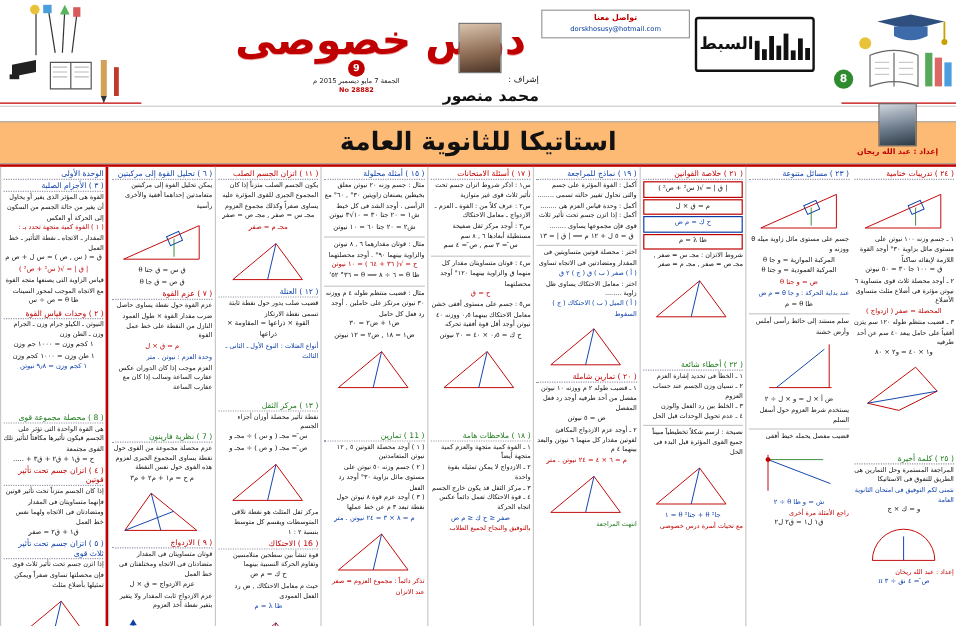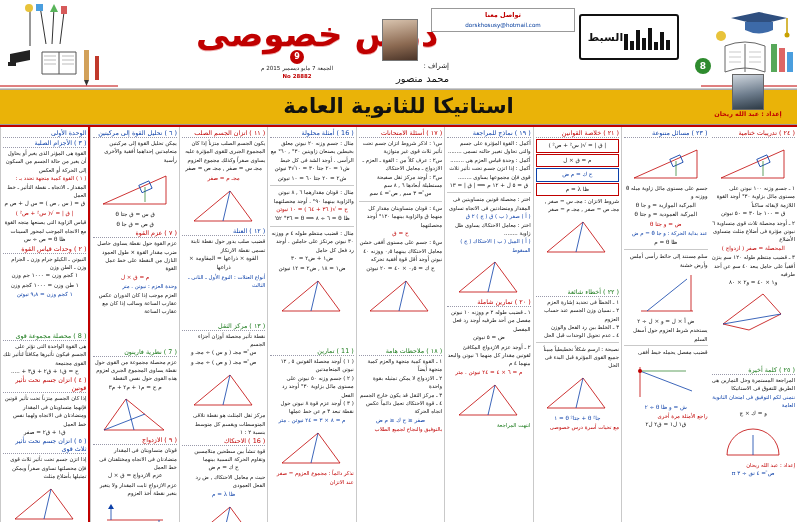--- a/index.html
+++ b/index.html
@@ -35,58 +35,58 @@
   .logo-box{
     position:absolute;right:118px;top:14px;width:96px;height:42px;
     border:2px solid #111;border-radius:3px;background:#fff;
     display:flex;align-items:center;justify-content:center;
   }
   .logo-box .bars{
     display:flex;align-items:flex-end;gap:2px;height:26px;
   }
   .logo-box .bars i{display:block;width:4px;background:#111;}
   .logo-text{
-    font-size:11px;font-weight:bold;color:#111;margin-right:1px;
+    font-size:14px;font-weight:bold;color:#111;margin-right:1px;
   }
   .contact-box{
     position:absolute;right:222px;top:8px;width:116px;
-    border:1px solid #999;padding:2px 13px;text-align:center;
+    border:1px solid #999;padding:2px 3px;text-align:center;
     font-size:6px;line-height:1.5;color:#222;background:#fff;
   }
   .contact-box .ttl{color:#c00000;font-weight:bold;font-size:6.5px;}
   .contact-box .mail{color:#003a9b;font-size:5.6px;word-break:break-all;}
   .author-box{
     position:absolute;right:348px;top:18px;width:98px;text-align:right;
     font-size:7px;line-height:1.4;
   }
   .author-box .sup{color:#111;font-size:7px;}
   .author-photo{
     width:34px;height:40px;margin:1px auto 1px;border:1px solid #777;
     background:linear-gradient(170deg,#d8c3ae 0%,#8c6a52 60%,#4a3428 100%);
   }
-  .author-name{color:#111;font-weight:normal;font-size:10px;}
+  .author-name{color:#111;font-weight:bold;font-size:13px;}
   .issue-box{
     position:absolute;right:452px;top:50px;width:96px;text-align:center;
     font-size:5.6px;color:#222;line-height:1.4;
   }
   .issue-badge{
     display:inline-block;width:14px;height:14px;border-radius:50%;
     background:#c00000;color:#fff;font-size:8px;font-weight:bold;
     line-height:14px;text-align:center;margin-bottom:1px;
   }
   .issue-no{color:#c00000;font-size:5.4px;font-weight:bold;}
   .badge-circle-green{
     position:absolute;right:86px;top:58px;width:16px;height:16px;border-radius:50%;
     background:#2e8b2e;color:#fff;font-size:9px;font-weight:bold;
     text-align:center;line-height:16px;
   }
   
   .subjectbar{
-    position:relative;height:34px;background:#eab308;
-    border-top:1px solid #aaa;border-bottom:1px solid #9b9b9b;
+    position:relative;height:34px;background:#fdba74;
+    border-top:1px solid #aaa;border-bottom:1px solid #9b9b9b;margin-top:12px;
   }
   .subject-title{
     position:absolute;left:0;right:0;top:4px;text-align:center;
     font-size:21px;font-weight:bold;color:#111;letter-spacing:2px;
   }
   .prep-box{
     position:absolute;right:6px;top:-16px;width:86px;text-align:center;
     font-size:6.5px;line-height:1.3;
   }
   .prep-photo{
@@ -356,21 +356,21 @@
         <div class="eq blue">ظا λ = م</div>
         <div>
           <svg class="fig" width="68" height="40" viewBox="0 0 68 40">
             <polygon points="4,36 62,36 40,6" stroke="#c00000" stroke-width="0.8" fill="none"></polygon>
             <line x1="40" y1="6" x2="33" y2="36" stroke="#0b3fa8" stroke-width="0.8" fill="none"></line>
           </svg>
         </div>
         <div class="tx green">λ تسمى زاوية الاحتكاك</div>
       </div>
       <div class="col">
-        <div class="hd">( 16 ) أمثلة محلولة</div>
+        <div class="hd">( ١٥ ) أمثلة محلولة</div>
         <div class="tx">مثال : جسم وزنه ٢٠ نيوتن معلق بخيطين يصنعان زاويتين ٣٠° , ٦٠° مع الرأسى . أوجد الشد فى كل خيط</div>
         <div class="eq">ش١ = ٢٠ جتا ٣٠ = ١٠√٣ نيوتن</div>
         <div class="eq">ش٢ = ٢٠ جتا ٦٠ = ١٠ نيوتن</div>
         <div class="hr"></div>
         <div class="tx">مثال : قوتان مقدارهما ٦ , ٨ نيوتن والزاوية بينهما ٩٠° . أوجد محصلتهما</div>
         <div class="eq red">ح = √( ٣٦ + ٦٤ ) = ١٠ نيوتن</div>
         <div class="eq">ظا θ = ٦ ÷ ٨ ⟹ θ = ٣٦° ٥٢'</div>
         <div class="hr"></div>
         <div class="tx">مثال : قضيب منتظم طوله ٤ م ووزنه ٣٠ نيوتن مرتكز على حاملين . أوجد رد فعل كل حامل</div>
         <div class="eq">ض١ + ض٢ = ٣٠</div>

